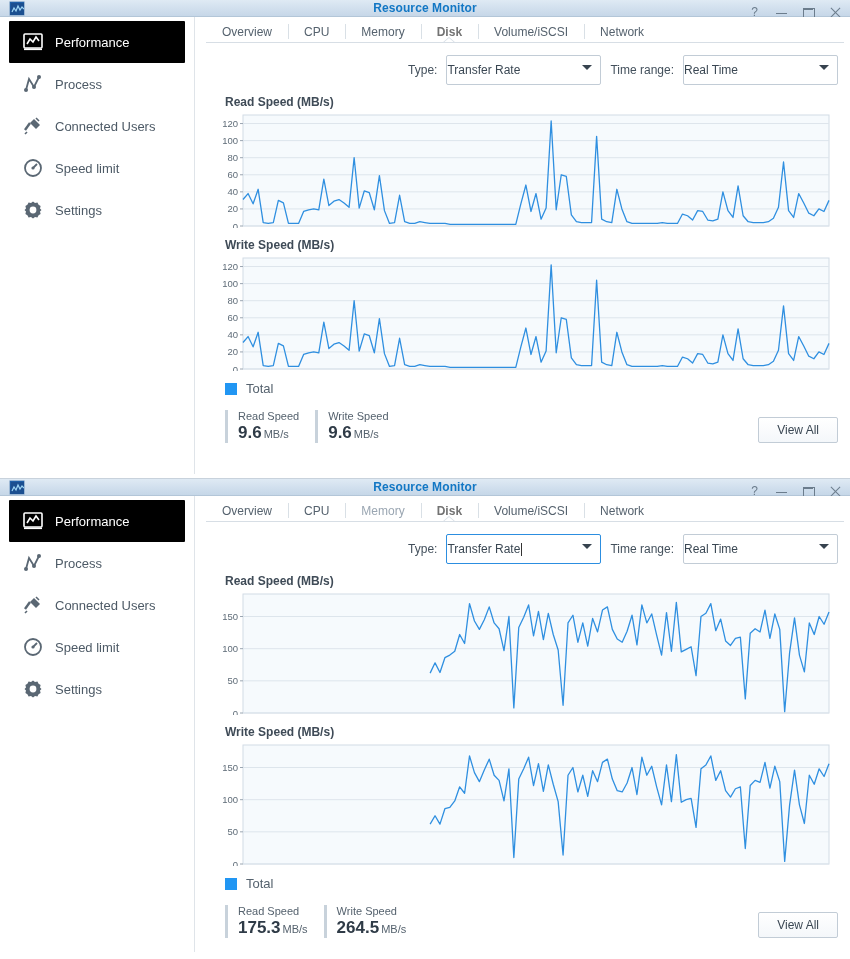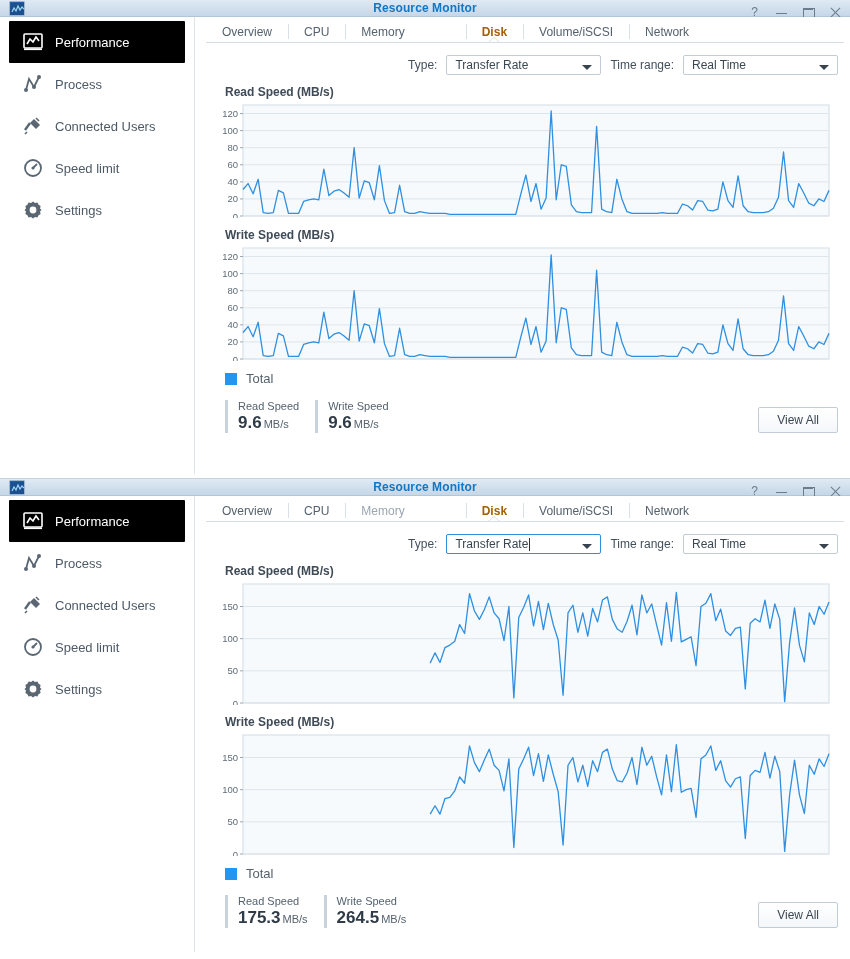--- a/index.html
+++ b/index.html
@@ -88,44 +88,44 @@
     padding-left: 11px; position: relative;
   }
   .tab {
     font-size: 12px; color: #55626e; padding: 0 16px;
     line-height: 22px; position: relative; white-space: nowrap;
   }
   .tab + .tab::before {
     content: ""; position: absolute; left: 0; top: 3px;
     width: 1px; height: 15px; background: #d9e0e6;
   }
-  .tab.active { color: #a16207; font-weight: bold; margin-left: 45px; }
+  .tab.active { color: #737373; font-weight: bold; }
   .tab.dim { color: #9aa6b2; }
   .tabbar-rule {
     position: absolute; left: 11px; right: 6px; bottom: 0; height: 1px;
     background: #d7dee5;
   }
   .tab-arrow {
     position: absolute; bottom: -1px; left: 50%; transform: translateX(-50%);
     width: 0; height: 0;
     border-left: 7px solid transparent; border-right: 7px solid transparent;
     border-bottom: 6px solid #ffffff;
     filter: drop-shadow(0 -1px 0 #d7dee5);
   }
 
   
   .ctrlrow {
     display: flex; align-items: center; justify-content: flex-end;
     gap: 9px; padding: 12px 12px 0 0;
   }
   .ctrl-label { font-size: 12px; color: #43505c; }
   .select {
-    position: relative; height: 20px; width: 155px;
+    position: relative; height: 30px; width: 155px;
     border: 1px solid #c2ccd6; background: #ffffff; border-radius: 2px;
-    display: flex; align-items: center; padding-left: 8px;
+    display: flex; align-items: center; 
     font-size: 12px; color: #3a4753;
   }
   .select.focused { border: 1px solid #2c8ee0; }
   .select .caret {
     position: absolute; right: 8px; top: 9px;
     width: 0; height: 0;
     border-left: 5px solid transparent; border-right: 5px solid transparent;
     border-top: 5px solid #37434f;
   }
   .select .cursor {

